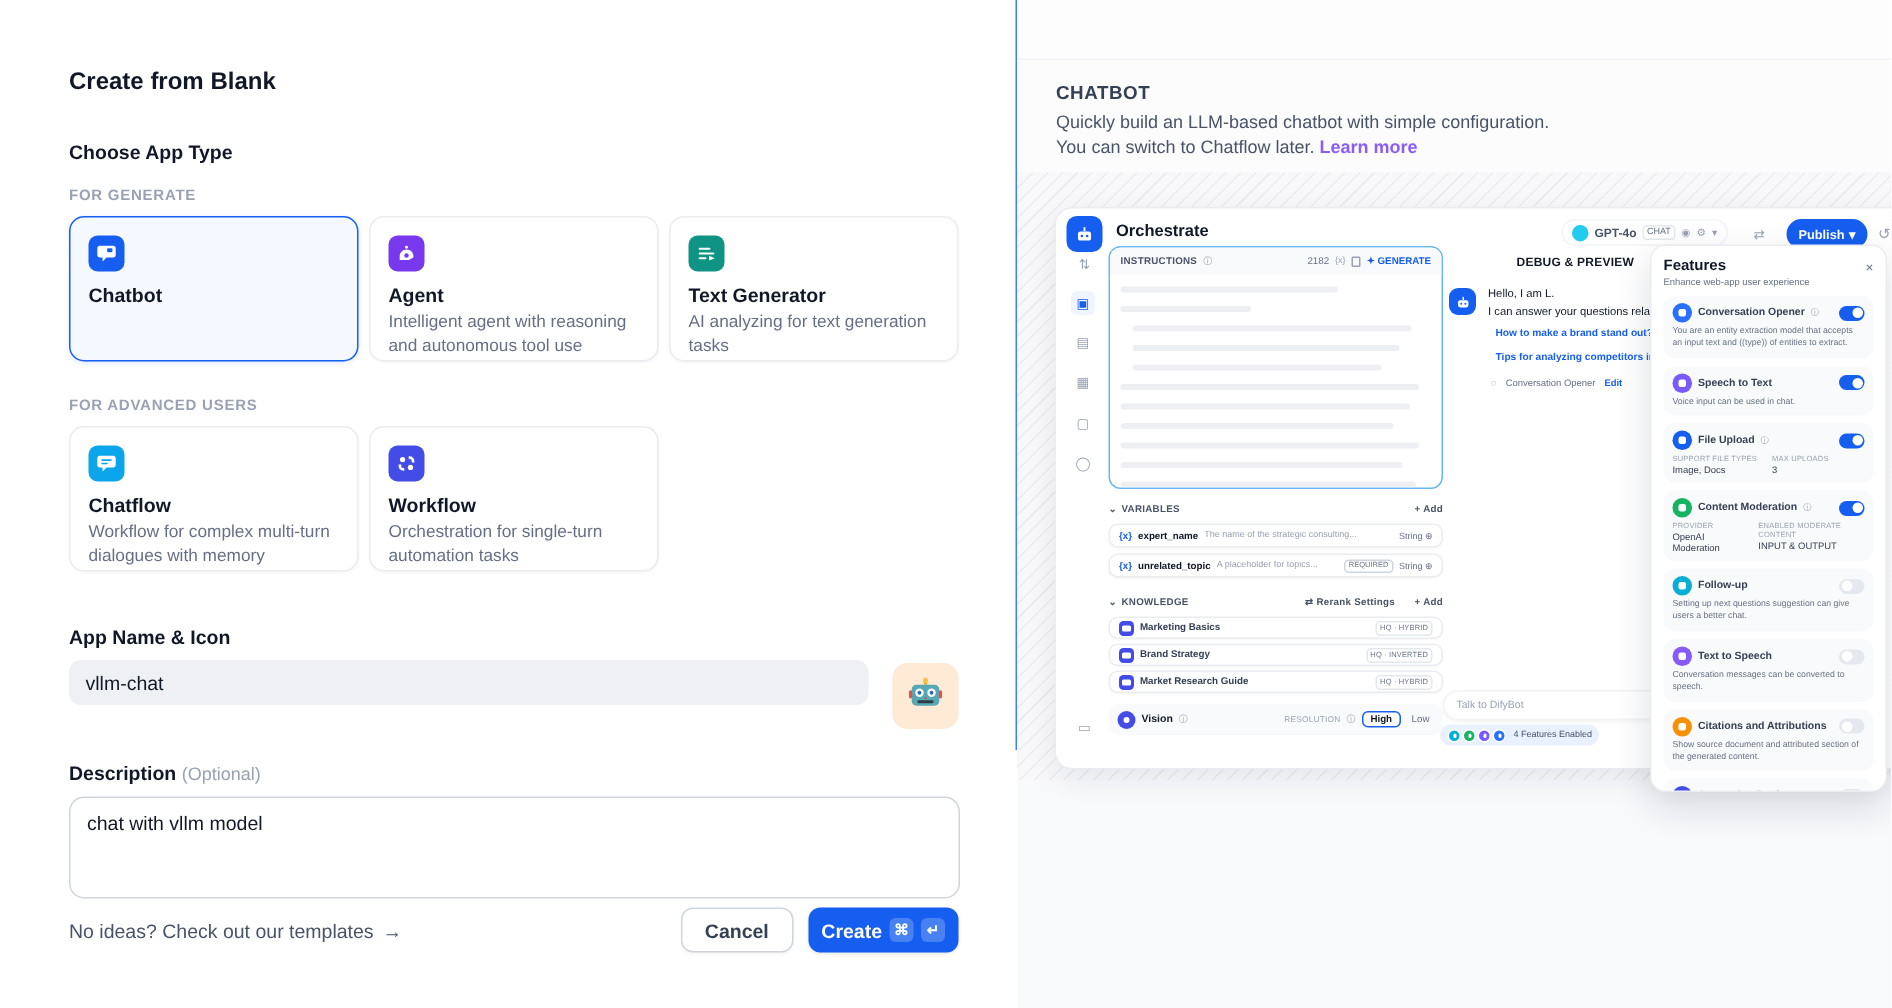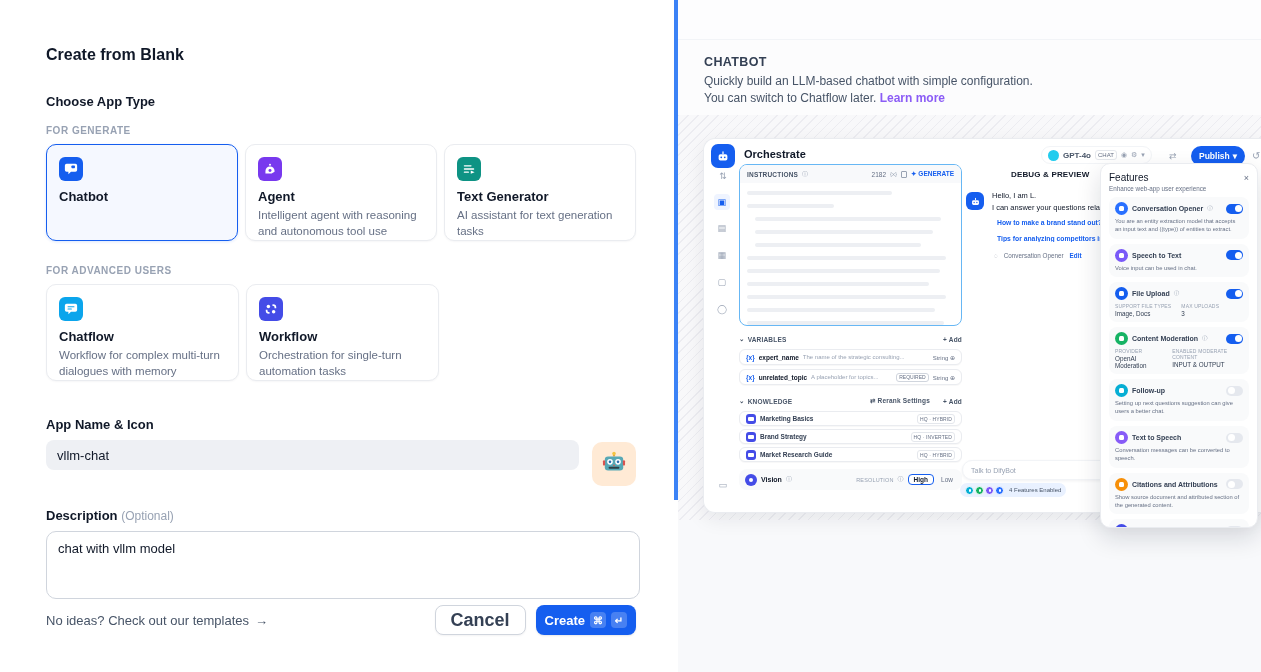--- a/index.html
+++ b/index.html
@@ -1,20 +1,20 @@
 <!DOCTYPE html>
 <html><head>
 <meta charset="utf-8">
 <style>
   * { margin:0; padding:0; box-sizing:border-box; }
   html,body { width:1261px; height:672px; overflow:hidden; }
   body { font-family:"Liberation Sans", sans-serif; background:#fff; color:#101828; display:flex; }
 
   
-  .left-panel { width:678px; height:500px; background:#fff; border-right:4px solid #3b82f6; padding:46px 38px 12px 46px; position:relative; }
+  .left-panel { width:678px; height:500px; background:#fff; border-right:1px solid #3b82f6; padding:46px 38px 12px 46px; position:relative; }
   .modal-title { font-size:16px; font-weight:700; color:#101828; margin-bottom:30px; }
   .choose-label { font-size:13px; font-weight:700; color:#101828; margin-bottom:16px; }
   .group-label { font-size:10px; font-weight:600; color:#98a2b3; letter-spacing:.05em; margin-bottom:8px; }
   .card-row { display:flex; gap:7px; margin-bottom:24px; }
   .type-card { width:193px; height:97px; background:#fff; border:1px solid #eaecf0; border-radius:10px; padding:12px; cursor:pointer; box-shadow:0 1px 2px rgba(16,24,40,.04); }
   .type-card.selected { border:1.5px solid #155eef; background:#f5f8ff; box-shadow:0 1px 3px rgba(21,94,239,.15); }
   .type-icon { width:24px; height:24px; border-radius:6px; display:flex; align-items:center; justify-content:center; margin-bottom:8px; }
   .type-icon svg { width:14px; height:14px; }
   .ic-chatbot { background:#155eef; }
   .ic-agent { background:#7839ee; }
@@ -30,21 +30,21 @@
   .name-col { flex:1; }
   .name-input { width:533px; height:30px; background:#eef0f4; border:none; border-radius:8px; padding:0 11px; font-size:13px; color:#101828; font-family:"Liberation Sans",sans-serif; outline:none; }
   .app-icon-tile { width:44px; height:44px; background:#ffead5; border-radius:10px; display:flex; align-items:center; justify-content:center; cursor:pointer; margin-top:2px; }
   .desc-label-row { font-size:13px; font-weight:700; margin-bottom:8px; }
   .desc-optional { font-size:12px; font-weight:400; color:#98a2b3; }
   .desc-textarea { width:594px; height:68px; border:1px solid #d0d5dd; border-radius:10px; background:#fff; padding:8px 11px; font-size:13px; color:#101828; font-family:"Liberation Sans",sans-serif; resize:none; outline:none; line-height:1.4; }
 
   .footer-row { position:absolute; left:46px; right:38px; top:605px; display:flex; align-items:center; justify-content:space-between; }
   .templates-link { font-size:13px; color:#475467; cursor:pointer; display:flex; align-items:center; gap:6px; }
   .footer-btns { display:flex; gap:10px; }
-  .btn-cancel { height:30px; padding:0 15px; background:#fff; border:1px solid #d0d5dd; border-radius:8px; font-size:18px; font-weight:600; color:#344054; display:flex; align-items:center; cursor:pointer; box-shadow:0 1px 2px rgba(16,24,40,.05); }
+  .btn-cancel { height:30px; padding:0 15px; background:#fff; border:1px solid #d0d5dd; border-radius:8px; font-size:13px; font-weight:600; color:#344054; display:flex; align-items:center; cursor:pointer; box-shadow:0 1px 2px rgba(16,24,40,.05); }
   .btn-create { height:30px; padding:0 9px; background:#155eef; border:none; border-radius:8px; font-size:13px; font-weight:600; color:#fff; display:flex; align-items:center; gap:5px; cursor:pointer; box-shadow:0 1px 2px rgba(16,24,40,.1); }
   .kbd { width:16px; height:16px; background:rgba(255,255,255,.22); border-radius:4px; font-size:10px; display:flex; align-items:center; justify-content:center; }
 
   
   .right-panel { width:583px; height:672px; position:relative; background:#fcfcfd; overflow:hidden; }
   .right-topstrip { height:40px; background:#fdfdfe; border-bottom:1px solid #f2f4f7; }
   .chatbot-heading { position:absolute; left:26px; top:55px; font-size:12.5px; font-weight:700; color:#344054; letter-spacing:.03em; }
   .chatbot-desc { position:absolute; left:26px; top:73px; width:330px; font-size:12px; color:#475467; line-height:1.45; }
   .learn-more { color:#8b5cf6; font-weight:600; cursor:pointer; }
   .hatch-area { position:absolute; left:0; top:115px; width:583px; height:405px; background:repeating-linear-gradient(135deg, #ececf1 0, #ececf1 1px, transparent 1px, transparent 7px) #f8f8fa; }
@@ -99,21 +99,21 @@
   .pv-edit { color:#155eef; font-weight:600; }
   .pv-talk { left:258px; top:321px; width:178px; height:20px; background:#fff; border:1px solid #f2f4f7; border-radius:10px; box-shadow:0 1px 3px rgba(16,24,40,.06); display:flex; align-items:center; padding:0 8px; font-size:7px; color:#98a2b3; }
   .pv-febar { left:256px; top:344px; height:14px; background:#e9f1ff; border-radius:7px; display:inline-flex; align-items:center; padding:0 5px; gap:1px; }
   .pv-fedot { width:9px; height:9px; border-radius:50%; border:1px solid #fff; position:relative; }
   .pv-fedot::after { content:""; position:absolute; left:2.5px; top:2.5px; width:2.5px; height:2.5px; background:#fff; border-radius:1px; }
   .pv-fetext { font-size:6px; color:#475467; margin-left:4px; }
 
   
   .features-panel { position:absolute; left:422px; top:163px; width:158px; height:365px; background:#fff; border:1px solid #eaecf0; border-radius:10px; box-shadow:0 10px 24px rgba(16,24,40,.14); z-index:5; padding:8px; overflow:hidden; }
   .fp-head { display:flex; align-items:center; }
-  .fp-title { font-size:10px; font-weight:400; color:#101828; }
+  .fp-title { font-size:10px; font-weight:700; color:#101828; }
   .fp-close { margin-left:auto; font-size:9px; color:#667085; cursor:pointer; }
   .fp-sub { font-size:6.3px; color:#667085; margin-top:2px; }
   .fp-item { background:#f9fafb; border-radius:8px; padding:5px 6px; margin-top:5px; }
   .fp-itemhead { display:flex; align-items:center; gap:4px; }
   .fp-icon { width:13px; height:13px; border-radius:50%; position:relative; flex:0 0 auto; }
   .fp-icon::after { content:""; position:absolute; left:4px; top:4px; width:5px; height:5px; background:#fff; border-radius:1.5px; }
   .fp-name { font-size:7px; font-weight:700; color:#344054; }
   .fp-info { font-size:5.5px; color:#98a2b3; }
   .toggle { margin-left:auto; width:17px; height:10px; border-radius:5px; position:relative; flex:0 0 auto; cursor:pointer; }
   .toggle.on { background:#155eef; }
@@ -158,21 +158,21 @@
     <div class="type-card">
       <div class="type-icon ic-textgen">
         <svg viewBox="0 0 16 16">
             <rect x="2" y="3.6" width="9" height="1.6" rx=".8" fill="#fff"></rect>
             <rect x="2" y="7.2" width="12" height="1.6" rx=".8" fill="#fff"></rect>
             <rect x="2" y="10.8" width="6" height="1.6" rx=".8" fill="#fff"></rect>
             <path d="M10 9.8l4.4 1.8-4.4 1.8v-3.6z" fill="#fff"></path>
           </svg>
       </div>
       <div class="type-title">Text Generator</div>
-      <div class="type-desc">AI assistant for text generation tasks</div>
+      <div class="type-desc">AI analyzing for text generation tasks</div>
     </div>
   </div>
 
   <div class="group-label">FOR ADVANCED USERS</div>
   <div class="card-row advanced-row">
     <div class="type-card">
       <div class="type-icon ic-chatflow">
         <svg viewBox="0 0 16 16">
             <path d="M3 2h10a2 2 0 0 1 2 2v5a2 2 0 0 1-2 2H8l-3 3v-3H3a2 2 0 0 1-2-2V4a2 2 0 0 1 2-2z" fill="#fff"></path>
             <rect x="4" y="4.8" width="8" height="1.2" rx=".6" fill="#0ba5ec"></rect>

